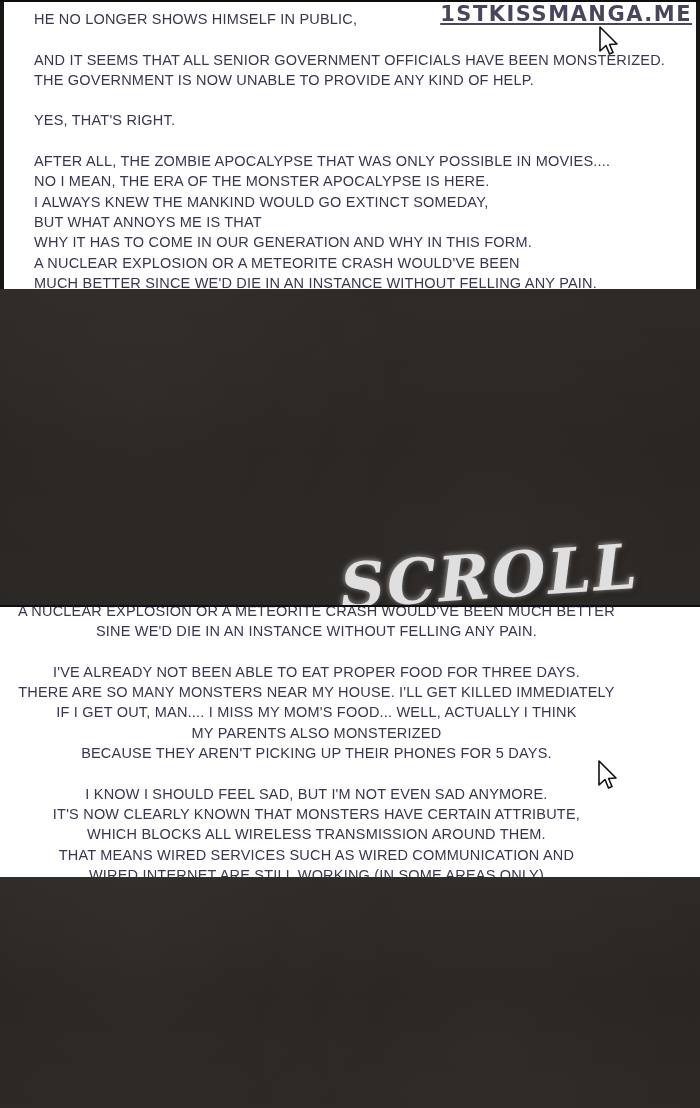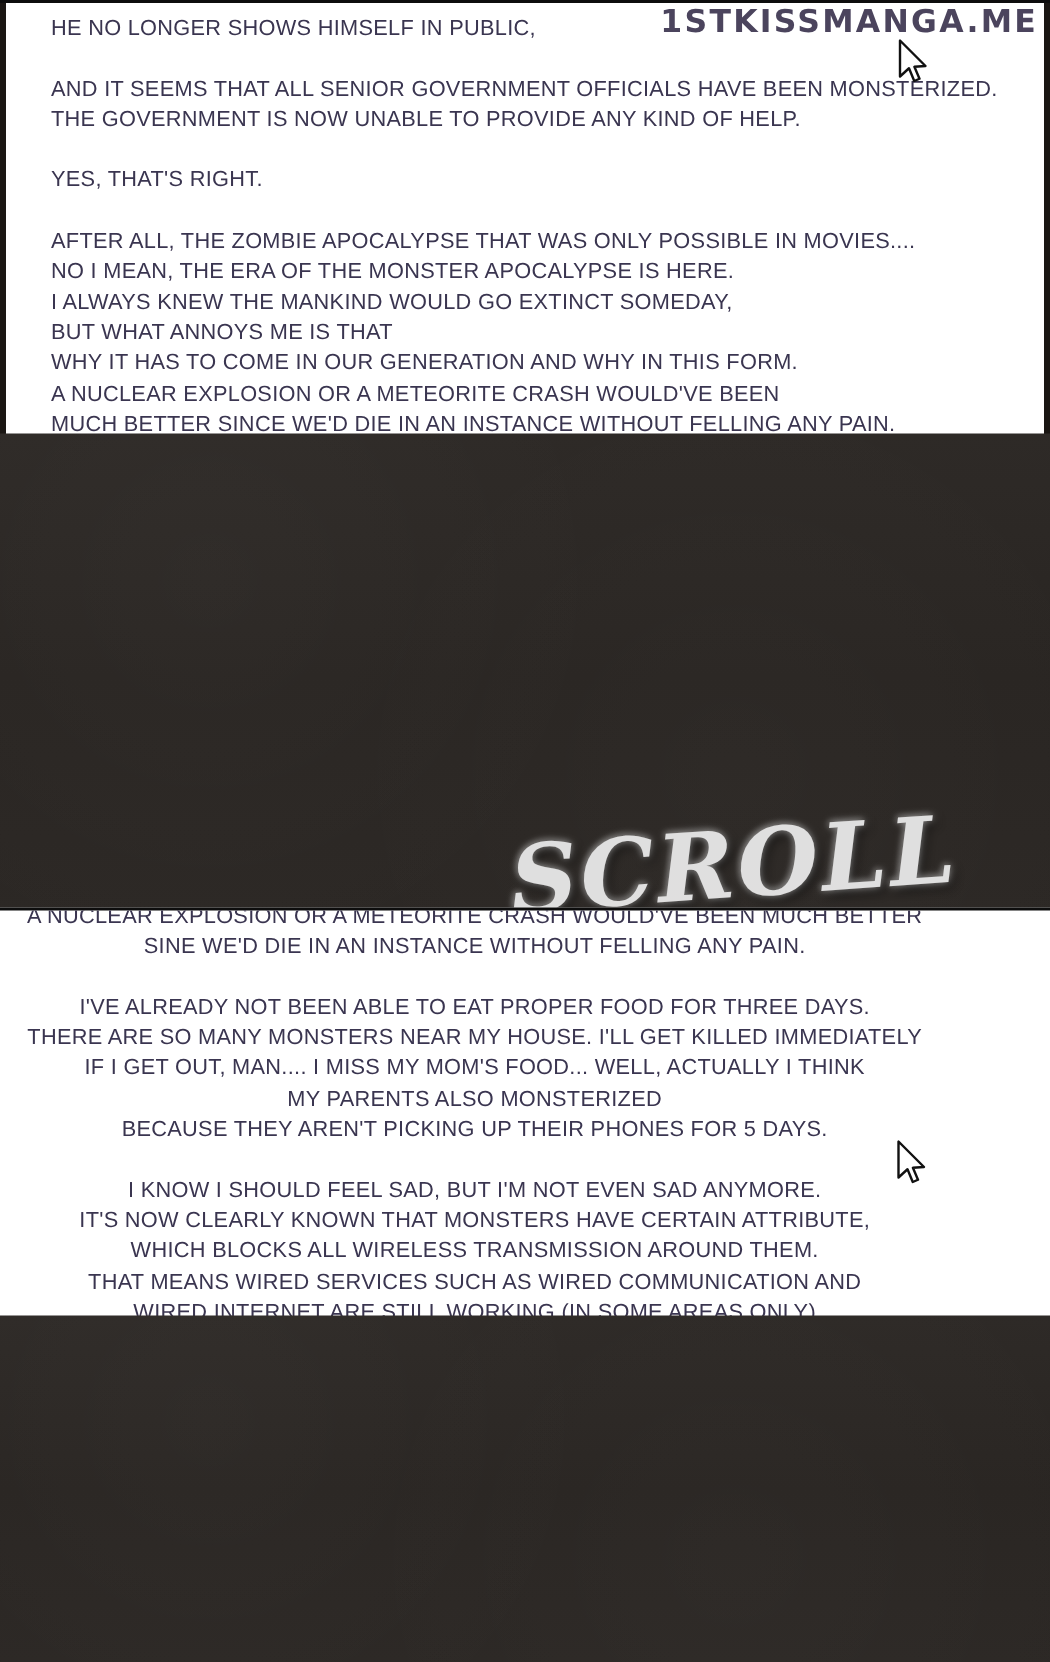--- a/index.html
+++ b/index.html
@@ -123,20 +123,21 @@
     position: absolute;
     right: 8px;
     top: 2px;
     font-family: "DejaVu Sans", sans-serif;
     font-weight: 700;
     font-size: 21px;
     letter-spacing: 1.5px;
     color: #3c3550;
     opacity: 0.92;
     white-space: nowrap;
+    text-decoration: underline;
   }
 
   
   .cursor {
     position: absolute;
     width: 22px;
     height: 32px;
     pointer-events: none;
   }
   #cursor-top { left: 598px; top: 26px; }

